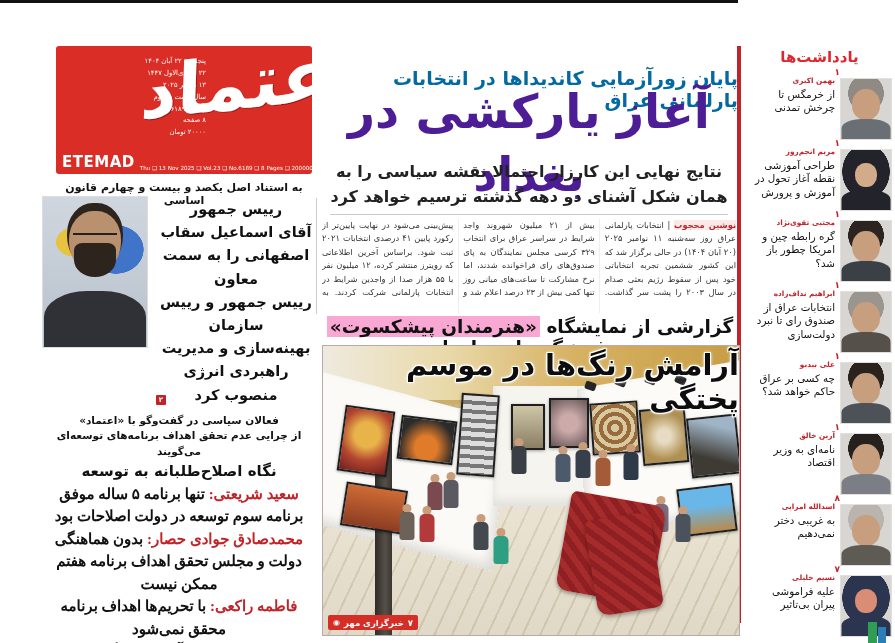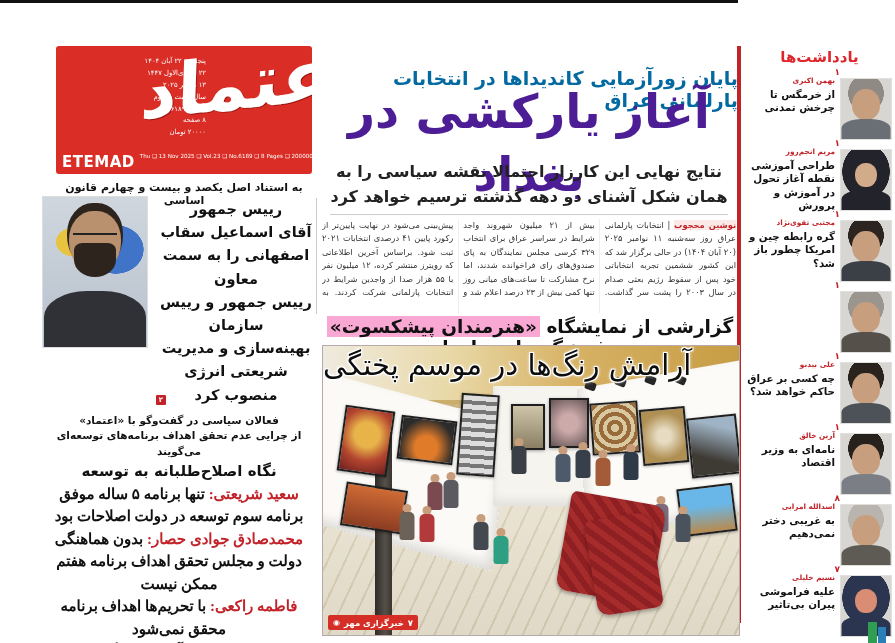--- a/index.html
+++ b/index.html
@@ -9,21 +9,21 @@
 
   
   .topline{left:0;top:0;width:738px;height:3px;background:#111;}
   .redrule{left:737px;top:46px;width:4px;height:577px;background:#c22329;}
   .vline{left:316px;top:198px;width:1px;height:116px;background:#ccc;}
 
   
   .masthead{left:56px;top:46px;width:256px;height:128px;background:#d92d26;border-radius:3px;color:#fff;overflow:hidden;}
   .logo-fa{position:absolute;right:2px;top:-6px;width:170px;font-size:72px;font-weight:bold;color:#fff;transform:rotate(-6deg) skewX(-8deg);text-shadow:1px 1px 0 #9e1612;line-height:1.25;text-align:center;}
   .mast-dates{position:absolute;left:58px;top:10px;width:92px;text-align:right;font-size:6.8px;line-height:1.75;direction:rtl;}
-  .mast-bottom{position:absolute;left:6px;bottom:3px;width:246px;display:flex;align-items:flex-start;gap:5px;}
+  .mast-bottom{position:absolute;left:6px;bottom:3px;width:246px;display:flex;align-items:flex-end;gap:5px;}
   .logo-en{font-size:15px;font-weight:bold;letter-spacing:.5px;}
   .mast-info{font-size:5.6px;white-space:nowrap;}
   .constitution{left:56px;top:181px;width:256px;text-align:center;font-size:11px;font-weight:bold;direction:rtl;color:#111;}
 
   
   .lead-kicker{left:320px;top:67px;width:418px;text-align:right;font-size:19px;font-weight:bold;direction:rtl;color:#0369a1;}
   .lead-headline{left:320px;top:80px;width:418px;text-align:center;font-size:47px;font-weight:bold;direction:rtl;color:#4c1d95;line-height:1.35;letter-spacing:-1px;}
   .lead-deck{left:330px;top:160px;width:398px;text-align:center;font-size:16px;font-weight:bold;direction:rtl;color:#222;line-height:1.55;}
   .lead-rule{left:330px;top:214px;width:398px;height:1px;background:#ccc;}
   .lead-body{left:322px;top:219px;width:414px;height:94px;direction:rtl;column-count:3;column-gap:10px;column-rule:1px solid #eee;font-size:8.3px;line-height:1.62;text-align:justify;color:#333;overflow:hidden;}
@@ -42,21 +42,21 @@
   .wall-r{position:absolute;left:258px;top:28px;width:170px;height:150px;background:#fcfbf8;transform:rotate(-4deg) skewY(-6deg);box-shadow:inset 4px -6px 12px rgba(0,0,0,.12);}
   .pillar{position:absolute;left:52px;top:86px;width:17px;height:210px;background:linear-gradient(90deg,#2f2b26,#55504a 60%,#3a362f);}
   .fr{position:absolute;border:2px solid #1f1f1f;box-shadow:0 1px 3px rgba(0,0,0,.35);}
   .cloth{position:absolute;background:repeating-linear-gradient(45deg,#8e1f22 0 6px,#a62b2b 6px 12px);border-radius:6px 14px 8px 12px;box-shadow:0 2px 4px rgba(0,0,0,.35);}
   .pp{position:absolute;width:15px;height:36px;}
   .pp::before{content:"";position:absolute;left:50%;top:0;width:9px;height:9px;transform:translateX(-50%);border-radius:50%;background:var(--s,#c79d7c);}
   .pp::after{content:"";position:absolute;left:50%;top:8px;width:100%;height:28px;transform:translateX(-50%);border-radius:5px 5px 3px 3px;background:var(--c,#3c4450);}
   .sp{position:absolute;width:11px;height:8px;background:#262626;border-radius:2px;}
   .credit{position:absolute;left:5px;bottom:5px;height:15px;background:#d42e27;color:#fff;display:flex;direction:rtl;align-items:center;gap:4px;padding:0 5px;font-size:8.5px;font-weight:bold;border-radius:2px;}
   .cam{font-size:8px;}
-  .ph-headline{position:absolute;left:0;top:2px;width:100%;text-align:left;font-size:29px;font-weight:normal;direction:rtl;color:#0d0d0d;
+  .ph-headline{position:absolute;left:0;top:2px;width:100%;text-align:right;font-size:29px;font-weight:bold;direction:rtl;color:#0d0d0d;
      text-shadow:0 0 3px #fff,0 0 4px #fff,1px 1px 0 #fff,-1px -1px 0 #fff,1px -1px 0 #fff,-1px 1px 0 #fff;}
 
   
   .left-col{left:42px;top:196px;width:274px;height:447px;direction:rtl;color:#111;overflow:hidden;display:flex;flex-direction:column;}
   .appt{display:flex;direction:ltr;gap:8px;}
   .appt-photo{width:104px;height:150px;flex:0 0 auto;background:
       radial-gradient(ellipse 30px 24px at 30% 30%,#e8c33f 60%,transparent 61%),
       radial-gradient(ellipse 46px 40px at 70% 35%,#3f74c9 60%,transparent 61%),
       linear-gradient(180deg,#cfd6de,#b8c2cd);position:relative;overflow:hidden;border:1px solid #ddd;}
   .appt-photo::before{content:"";position:absolute;left:50%;top:14px;width:52px;height:62px;transform:translateX(-50%);border-radius:46% 46% 50% 50%;background:#b9916f;box-shadow:0 -6px 0 2px #2e241e;}
@@ -79,21 +79,21 @@
   .sb-item{position:relative;display:flex;direction:rtl;gap:5px;height:66px;margin-bottom:5px;}
   .sb-num{position:absolute;top:-3px;right:52px;color:#c22329;font-size:9px;font-weight:bold;}
   .pt{width:50px;height:60px;flex:0 0 auto;align-self:flex-start;margin-top:8px;position:relative;overflow:hidden;
       background:radial-gradient(ellipse 36% 32% at 50% 24%,var(--hair,#30271f) 98%,transparent),#d8d6d2;border:1px solid #e2e0dc;}
   .pt::before{content:"";position:absolute;left:50%;top:16%;width:56%;height:52%;transform:translateX(-50%);border-radius:48% 48% 46% 46%;background:var(--skin,#c79f7f);}
   .pt::after{content:"";position:absolute;left:50%;bottom:-5%;width:98%;height:38%;transform:translateX(-50%);border-radius:42% 42% 0 0;background:var(--coat,#4a4a52);}
   .hijab{background:radial-gradient(ellipse 48% 46% at 50% 36%,var(--hair,#1c1c22) 98%,transparent),#d8d6d2;}
   .hijab::before{top:22%;width:44%;height:40%;}
   .sb-text{flex:1;padding-top:6px;}
   .sb-name{color:#c22329;font-size:7.3px;font-weight:bold;margin-bottom:3px;}
-  .sb-head{font-size:10.3px;font-weight:bold;line-height:1.3;color:#111;}
+  .sb-head{font-size:10.3px;font-weight:normal;line-height:1.3;color:#111;}
   .corner-g{left:868px;top:622px;width:9px;height:21px;background:#2e9e53;}
   .corner-b{left:878px;top:627px;width:8px;height:16px;background:#2b7fb8;}
 </style>
 </head>
 <body>
 
 <div id="page">
 
   <div class="abs topline"></div>
   <div class="abs redrule"></div>
@@ -186,21 +186,21 @@
       <div class="appt-photo">
         <div class="beard"></div>
         <div class="glasses"></div>
       </div>
       <div class="appt-text">
         <div>رییس جمهور</div>
         <div>آقای اسماعیل سقاب</div>
         <div>اصفهانی را به سمت معاون</div>
         <div>رییس جمهور و رییس سازمان</div>
         <div>بهینه‌سازی و مدیریت</div>
-        <div>شریعتی انرژی منصوب کرد</div>
+        <div>راهبردی انرژی منصوب کرد</div>
         <span class="marker m-appt">۲</span>
       </div>
     </div>
 
     <div class="kick2">
       <div>فعالان سیاسی در گفت‌وگو با «اعتماد»</div>
       <div>از چرایی عدم تحقق اهداف برنامه‌های توسعه‌ای می‌گویند</div>
     </div>
     <div class="h-dev">نگاه اصلاح‌طلبانه به توسعه</div>
 
@@ -248,20 +248,24 @@
       <div class="pt" style="--hair:#2b2420;--coat:#3b3f46"></div>
       <div class="sb-text">
           <div class="sb-name">مجتبی تقوی‌نژاد</div>
           <div class="sb-head">گره رابطه چین و امریکا چطور باز شد؟</div>
         </div>
     </div>
 
     <div class="sb-item">
       <span class="sb-num">۱</span>
       <div class="pt" style="--hair:#9a958e;--coat:#55504a"></div>
+      <div class="sb-text">
+          <div class="sb-name">ابراهیم نداف‌زاده</div>
+          <div class="sb-head">انتخابات عراق از صندوق رای تا نبرد دولت‌سازی</div>
+        </div>
     </div>
 
     <div class="sb-item">
       <span class="sb-num">۱</span>
       <div class="pt" style="--hair:#2a221d;--coat:#4d5258"></div>
       <div class="sb-text">
           <div class="sb-name">علی بیدبو</div>
           <div class="sb-head">چه کسی بر عراق حاکم خواهد شد؟</div>
         </div>
     </div>

